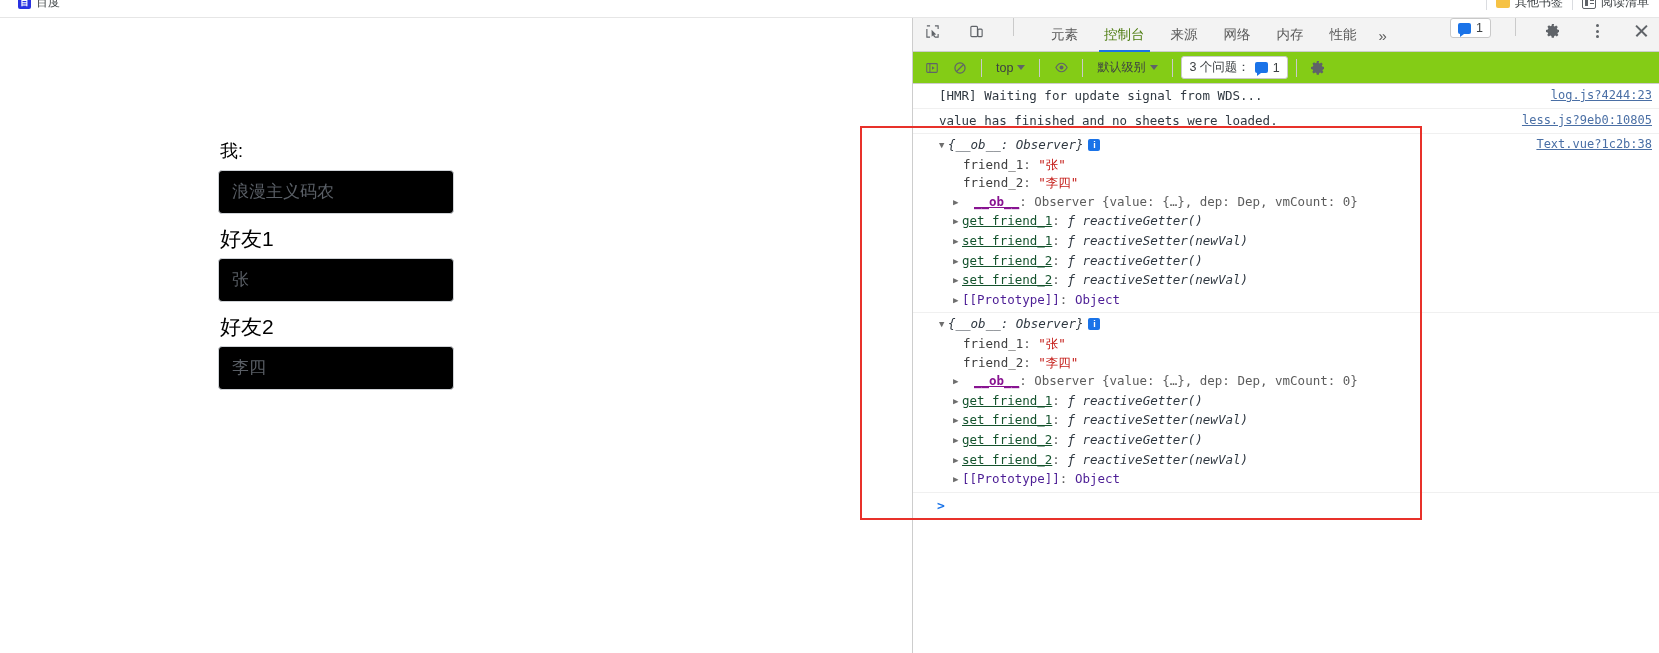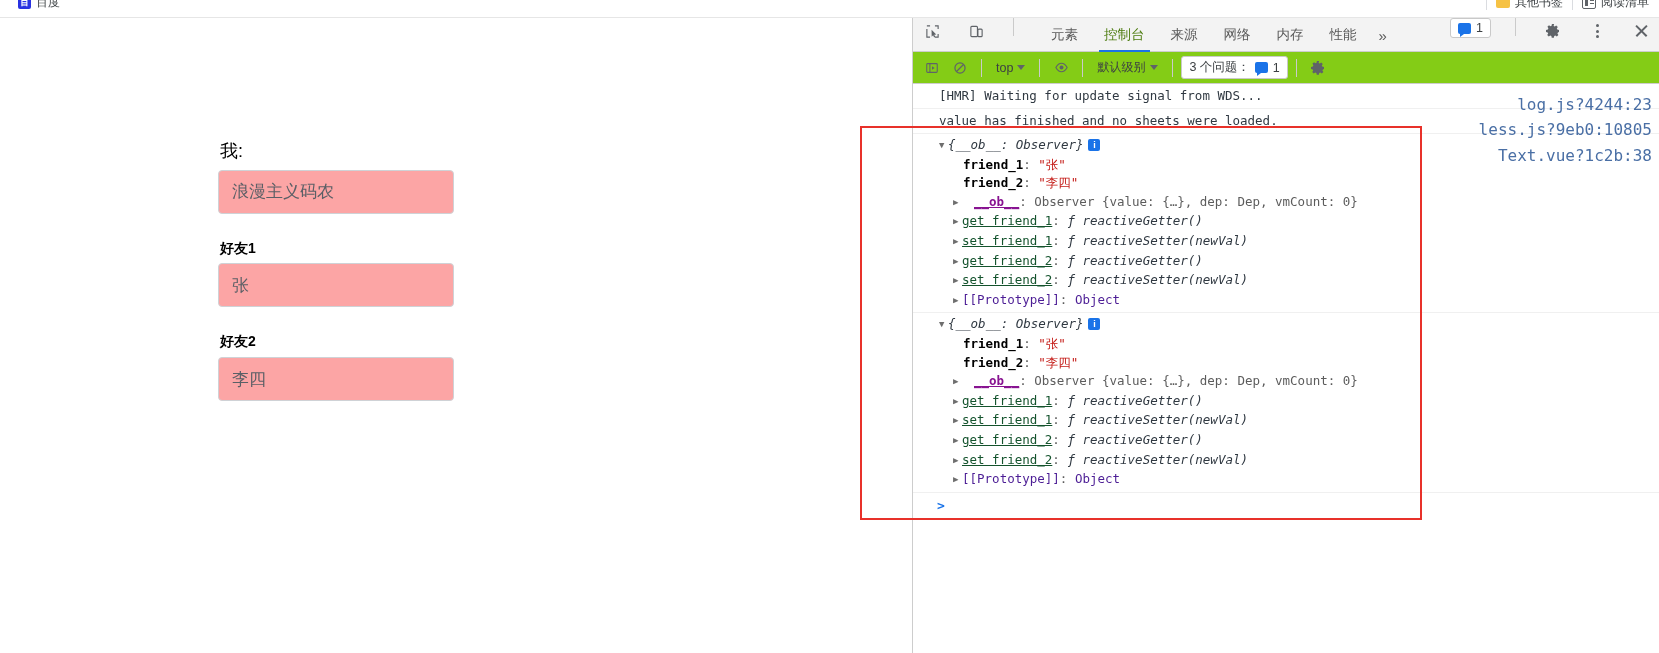--- a/index.html
+++ b/index.html
@@ -36,24 +36,24 @@
   .list-ico:after{content:"";position:absolute;left:7px;top:2px;width:4px;height:1.4px;background:#5f6368;box-shadow:0 3px 0 #5f6368;}
   .bookmark-bar-bottom{position:absolute;left:0;top:17px;width:1659px;height:1px;background:#e6e6e6;}
 
   
   .page-area{ position:absolute; left:0; top:18px; width:912px; height:635px; background:#fff; }
   .form-wrap{ position:absolute; left:218px; top:123px; width:300px; }
   .form-label{
     font-size:18px; color:#000; line-height:1.2; margin:0 0 7px 2px;
     font-family:"Liberation Sans", sans-serif;
   }
-  .form-label.second, .form-label.third{ font-weight:700; font-size:14px; margin-top:26px; }
+  .form-label.second, .form-label.third{ font-weight:400; font-size:21px; margin-top:12px; }
   .text-input{
     display:block; width:236px; height:44px; box-sizing:border-box;
-    border:1px solid #cfd2d6; border-radius:4px; background:#fca5a5;
+    border:1px solid #cfd2d6; border-radius:4px; background:#000000;
     padding:0 13px; font-size:17px; color:#5a5f66;
     font-family:"Liberation Sans", sans-serif; outline:none;
   }
 
   
   .devtools{
     position:absolute; left:912px; top:18px; width:747px; height:635px;
     background:#ffffff; border-left:1px solid #cdcdcd;
     font-family:"Liberation Sans", sans-serif;
   }
@@ -122,41 +122,41 @@
     background:#fff; overflow:hidden;
     font-family:"DejaVu Sans Mono","Liberation Mono",monospace;
     font-size:12.5px;
   }
   .c-row{
     position:relative; min-height:19px; padding:3px 8px 2px 26px;
     border-bottom:1px solid #f0f0f0; color:#303942; line-height:17px;
     white-space:nowrap;
   }
   .c-src{
-    position:absolute; right:8px; top:12px; color:#4a6fa5;
-    font-size:16px; cursor:pointer;
+    position:absolute; right:8px; top:3px; color:#4a6fa5;
+    text-decoration:underline; font-size:12px; cursor:pointer;
     font-family:"DejaVu Sans Mono","Liberation Mono",monospace;
   }
   .obj-group{ border-bottom:1px solid #f0f0f0; padding:2px 0 2px 26px; position:relative;}
   .obj-line{ line-height:18.6px; white-space:nowrap; color:#303942;}
   .tri{
     display:inline-block; width:9px; color:#6e6e6e; font-size:9px; cursor:pointer;
     transform:translateY(-1px);
   }
   .tri.open:before{content:"\25BC";}
   .tri.closed:before{content:"\25B6";}
   .obj-head{ font-style:italic; color:#303942; }
   .info-badge{
     display:inline-block;width:12px;height:12px;border-radius:2px;background:#1a73e8;
     color:#fff;font-size:9px;line-height:12px;text-align:center;font-style:normal;
     font-family:"Liberation Sans",sans-serif;font-weight:bold;vertical-align:1px;margin-left:5px;
   }
   .indent1{ padding-left:24px; }
   .indent2{ padding-left:14px; }
-  .k-own{ color:#000000; font-weight:bold; }
+  .k-own{ color:#404040; font-weight:normal; }
   .v-str{ color:#c41a16; }
   .k-gray{ color:#5c5c5c; }
   .k-acc{ color:#14532d;text-decoration:underline; }
   .k-ob{ color:#881391; font-weight:bold; text-decoration:underline;margin-left:12px; }
   .fn-name{ color:#303942; font-style:italic; }
   .proto{ color:#4c1d95; }
   .prompt-row{
     display:flex; align-items:flex-start; padding:5px 8px 5px 24px; min-height:20px;
   }
   .prompt-caret{ color:#1a73e8; font-size:13px; font-weight:bold; margin-right:6px; }

